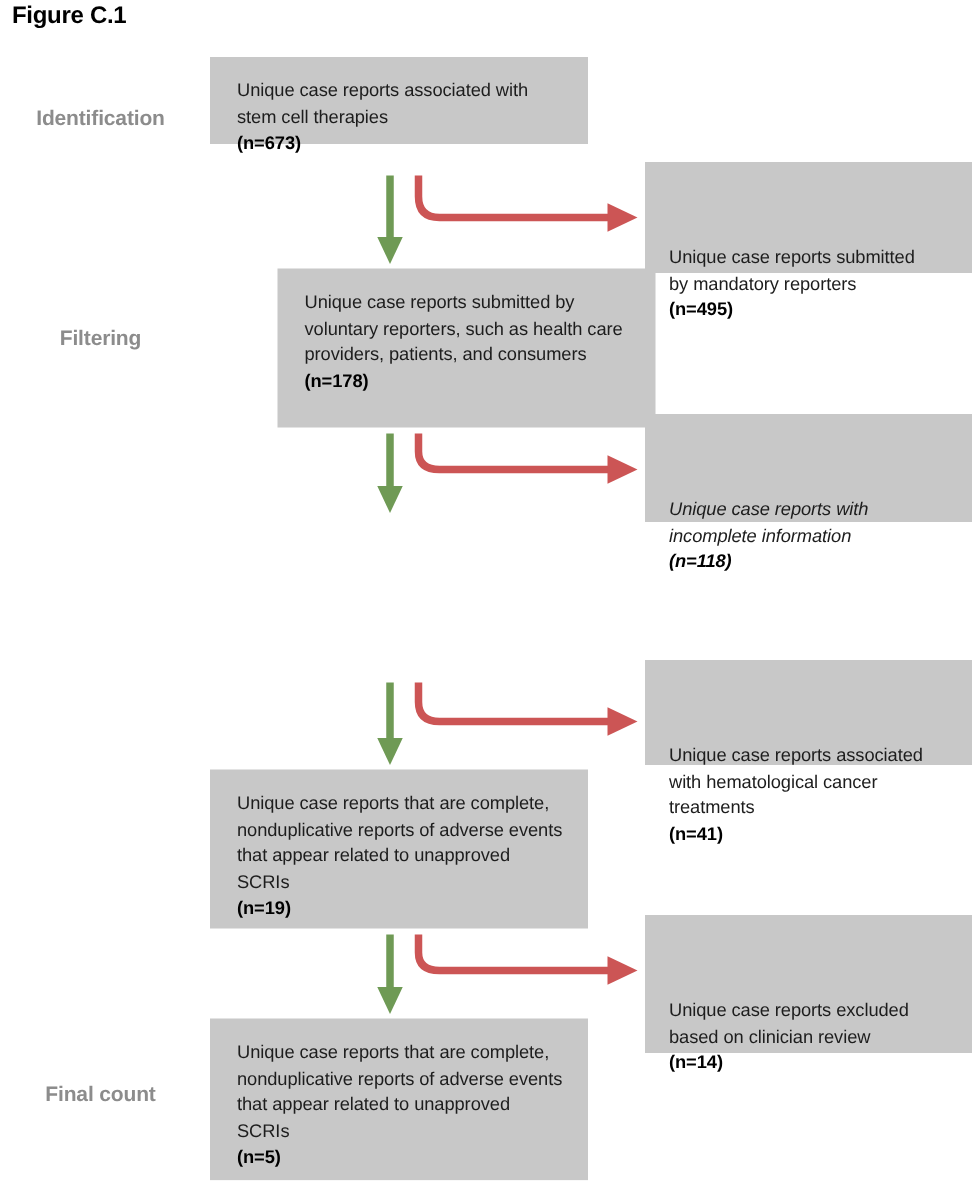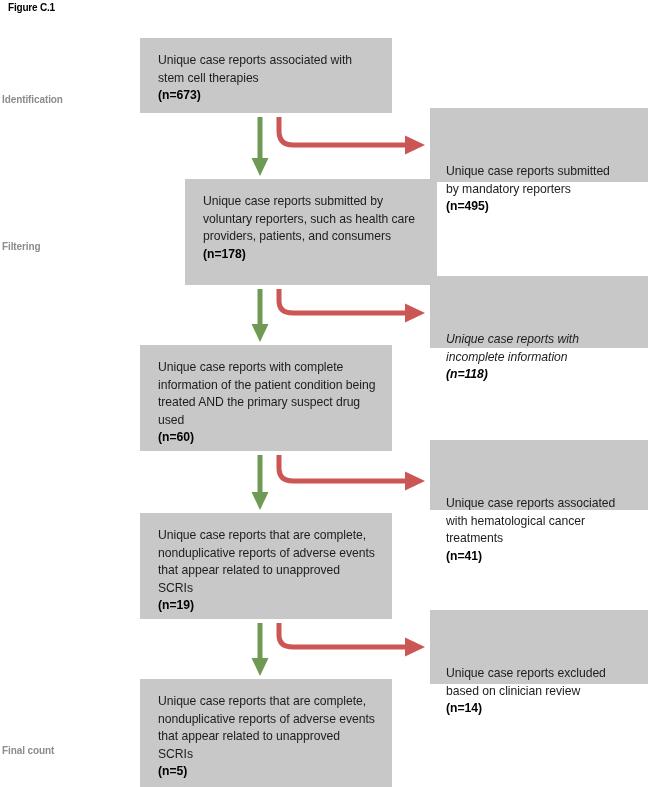--- a/index.html
+++ b/index.html
@@ -18,39 +18,38 @@
     height: 787px;
     background: #ffffff;
     overflow: hidden;
   }
 
   
   #figure-title {
     position: absolute;
     left: 8px;
     top: 2px;
-    font-size: 10px;
+    font-size: 16px;
     font-weight: bold;
     color: #000000;
     letter-spacing: -0.2px;
     white-space: nowrap;
   }
 
   
   .stage-label {
     position: absolute;
-    font-size: 10px;
+    font-size: 14px;
     font-weight: bold;
     color: #8c8c8c;
     letter-spacing: -0.1px;
     white-space: nowrap;
-    text-align: left;
+    text-align: center;
     width: 130px;
     left: 2px;
-    margin-top: 24px;
   }
 
   
   .flow-box {
     position: absolute;
     background: #c8c8c8;
     box-sizing: border-box;
     padding: 0;
   }
   .flow-box .box-text {
@@ -89,40 +88,34 @@
 <div id="figure-root">
 
   <div id="figure-title">Figure C.1</div>
 
   <div class="stage-label" style="top:70px;">Identification</div>
 
   <div class="stage-label" style="top:217px;">Filtering</div>
 
   <div class="stage-label" style="top:721px;">Final count</div>
 
-  <div class="flow-box main-box" style="top:38px; height:75px;">
+  <div class="flow-box main-box" style="top:38px; height:58px;">
     <div class="box-text">
       <span>Unique case reports associated with stem cell therapies</span>
       <span class="box-n">(n=673)</span>
     </div>
   </div>
 
   <div class="flow-box main-box" style="top:179px; height:106px;margin-left:45px;">
     <div class="box-text">
       <span>Unique case reports submitted by voluntary reporters, such as health care providers, patients, and consumers</span>
       <span class="box-n">(n=178)</span>
     </div>
   </div>
 
-  <div class="flow-box main-box" style="top:345px; height:106px;">
-    <div class="box-text">
-      <span>Unique case reports with complete information of the patient condition being treated AND the primary suspect drug used</span>
-      <span class="box-n">(n=60)</span>
-    </div>
-  </div>
 
   <div class="flow-box main-box" style="top:513px; height:106px;">
     <div class="box-text">
       <span>Unique case reports that are complete, nonduplicative reports of adverse events that appear related to unapproved SCRIs</span>
       <span class="box-n">(n=19)</span>
     </div>
   </div>
 
   <div class="flow-box main-box" style="top:679px; height:108px;">
     <div class="box-text">
@@ -145,21 +138,21 @@
     </div>
   </div>
 
   <div class="flow-box side-box" style="top:440px; height:70px;">
     <div class="box-text">
       <span>Unique case reports associated with hematological cancer treatments</span>
       <span class="box-n">(n=41)</span>
     </div>
   </div>
 
-  <div class="flow-box side-box" style="top:610px; height:74px;">
+  <div class="flow-box side-box" style="top:610px; height:92px;">
     <div class="box-text">
       <span>Unique case reports excluded based on clinician review</span>
       <span class="box-n">(n=14)</span>
     </div>
   </div>
 
   <svg id="arrow-layer" viewBox="0 0 650 787" width="650" height="787" aria-hidden="true">
 
     <g>
       <g>

